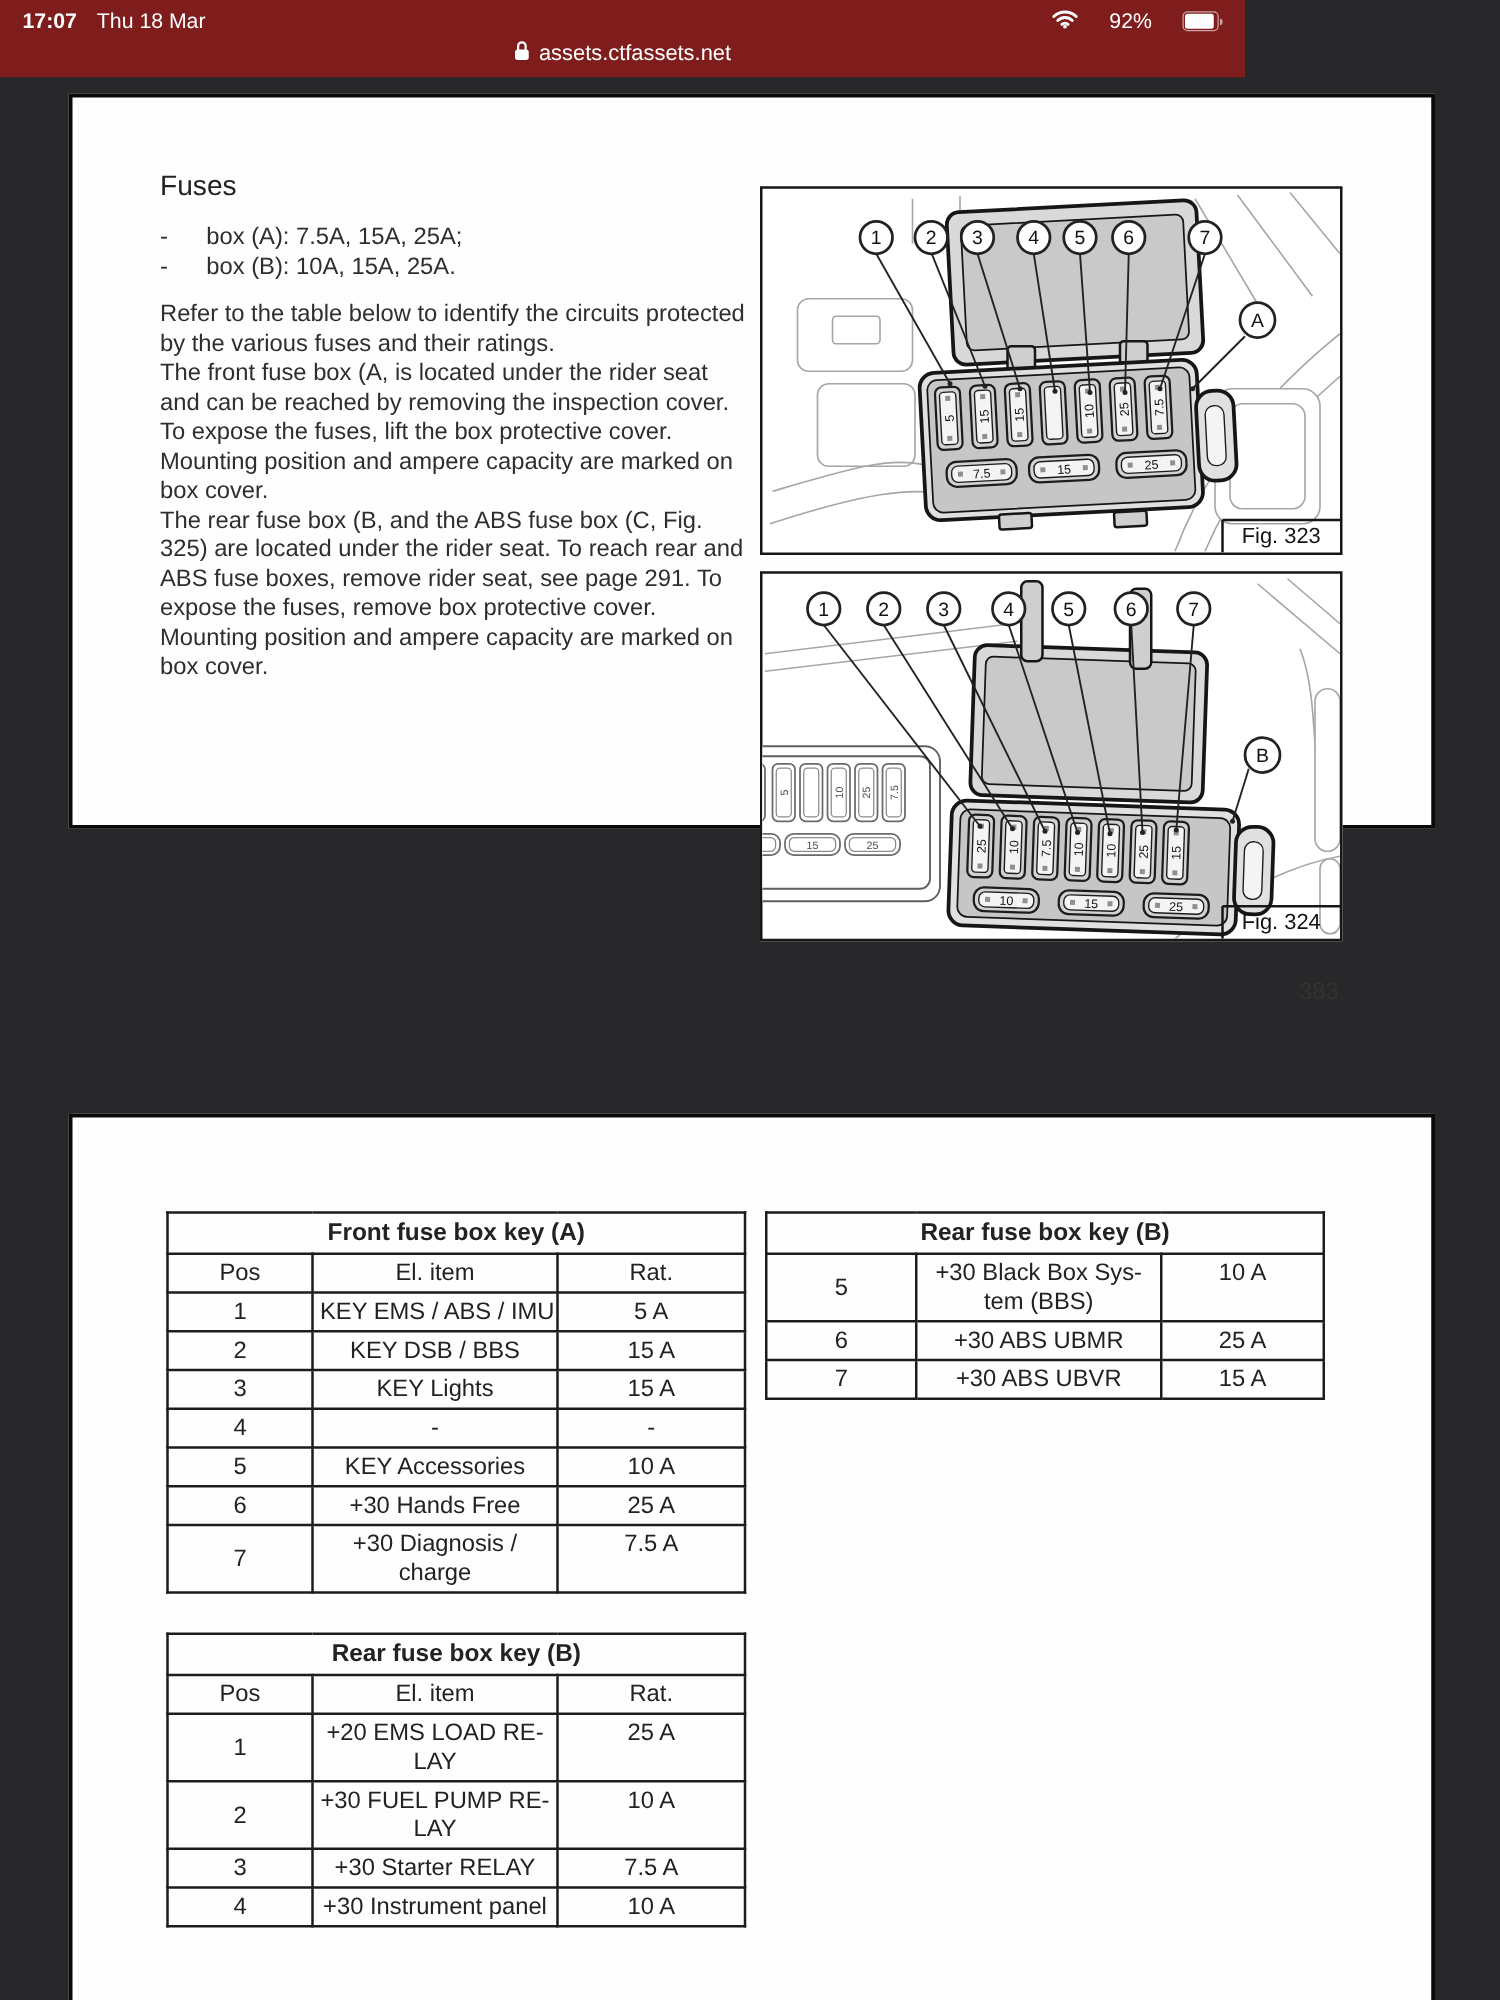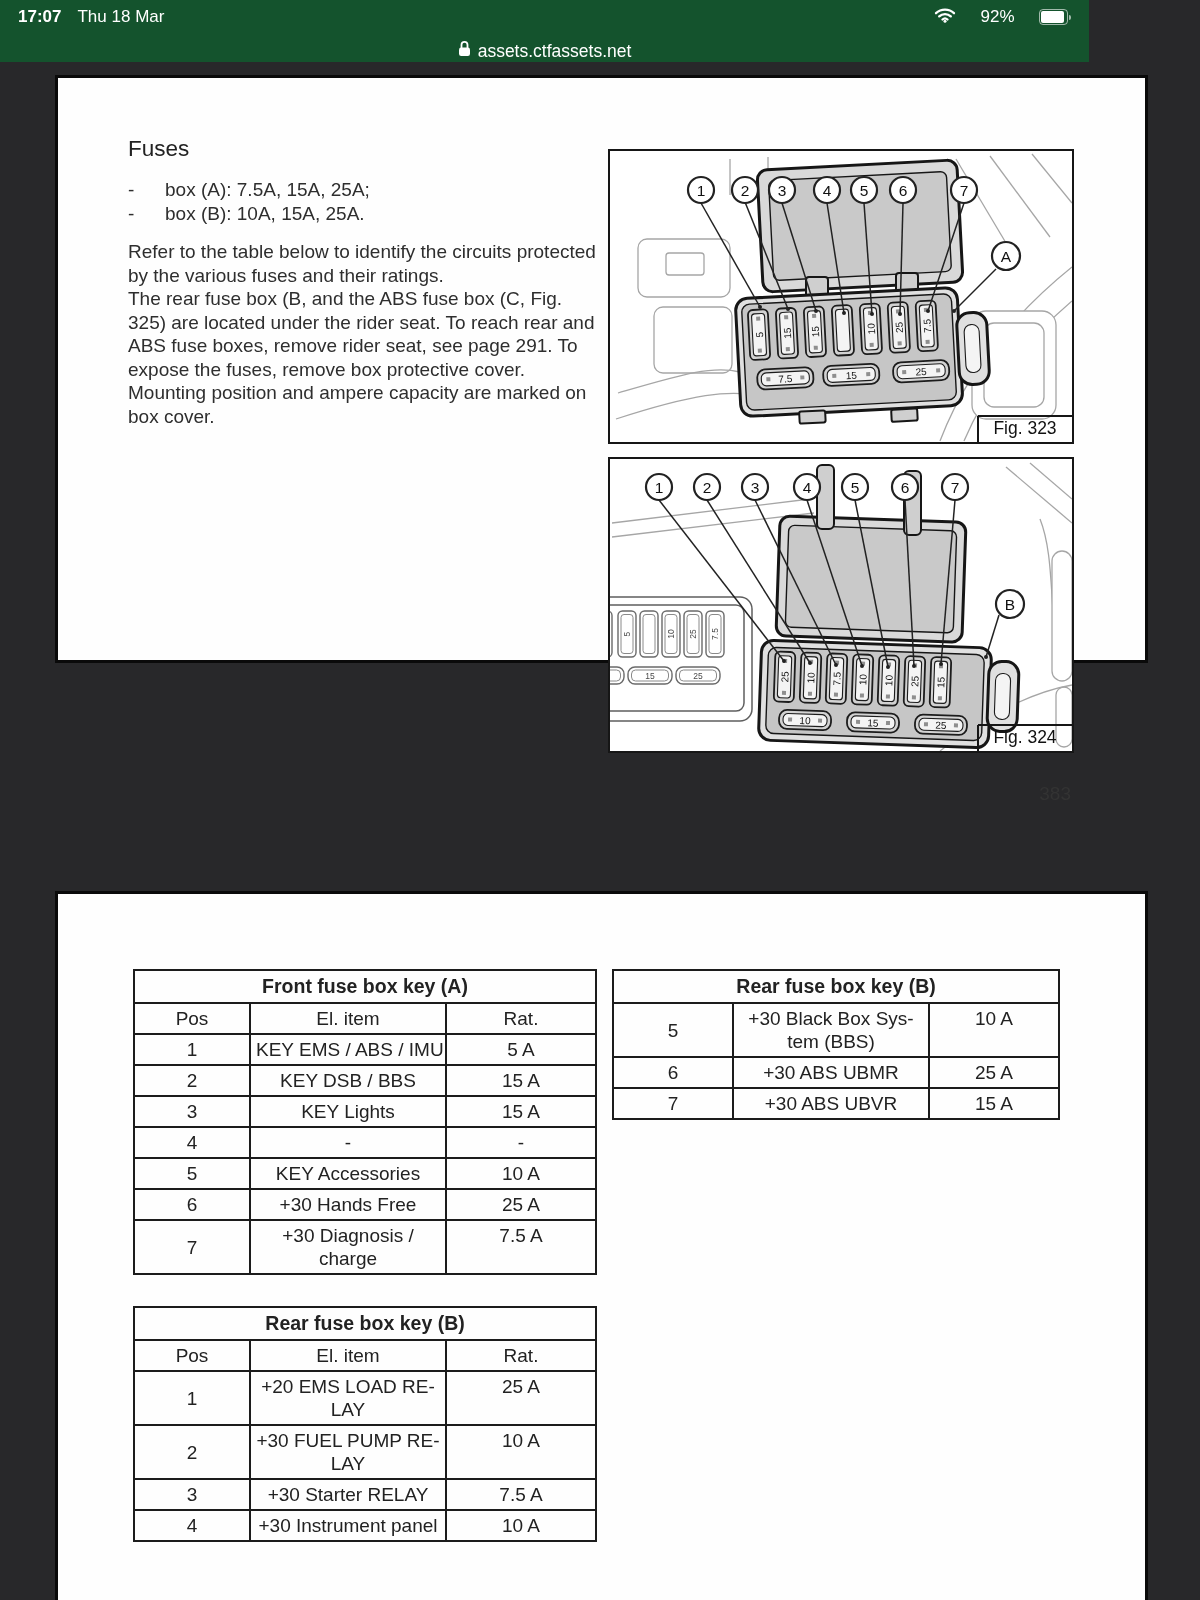--- a/index.html
+++ b/index.html
@@ -1,28 +1,28 @@
 <!DOCTYPE html>
 <html><head>
 <meta charset="utf-8">
 <style>
   html,body{margin:0;padding:0;}
   body{width:1200px;height:1600px;overflow:hidden;background:#28282a;font-family:"Liberation Sans",sans-serif;}
   
-  .header{position:relative;width:1089px;height:62px;background:#14532d;color:#fff;}
+  .header{position:relative;width:996px;height:62px;background:#7f1d1d;color:#fff;}
   .status-row{display:flex;justify-content:space-between;align-items:center;height:30px;padding:2px 18px 0 18px;}
   .status-left{display:flex;gap:16px;align-items:center;font-size:17px;}
   .status-time{font-weight:700;}
   .status-date{font-weight:400;}
   .status-right{display:flex;gap:24px;align-items:center;font-size:17px;}
   .batt{display:flex;align-items:center;}
   .batt-body{display:block;width:25px;height:12px;border:1px solid rgba(255,255,255,.6);border-radius:4px;padding:1px;box-sizing:content-box;}
   .batt-fill{display:block;height:100%;width:92%;background:#fff;border-radius:2px;}
   .batt-nub{display:block;width:2.5px;height:5px;background:rgba(255,255,255,.6);border-radius:0 2px 2px 0;margin-left:1px;}
-  .url-row{display:flex;justify-content:center;align-items:flex-end;height:30px;gap:7px;font-size:17.5px;color:#fff;}
+  .url-row{display:flex;justify-content:center;align-items:flex-start;height:30px;gap:7px;font-size:17.5px;color:#fff;}
   
   .canvas{position:relative;width:1200px;height:1538px;background:#28282a;}
   .page{position:absolute;background:#fefefe;border:3px solid #0a0a0a;box-sizing:border-box;}
   .page1{left:55px;top:13px;width:1093px;height:588px;}
   .page2{left:55px;top:829px;width:1093px;height:709px;border-bottom:none;}
   
   .doc-col{position:absolute;left:70px;top:58px;width:470px;color:#2e2e2e;}
   .doc-heading{font-size:22.5px;color:#222;margin:0 0 16px 0;font-weight:400;}
   .doc-p{font-size:19px;line-height:23.5px;margin:0;}
   .bullets{margin:8px 0 14px 0;}
@@ -111,20 +111,21 @@
         <div class="bullet-row">
           <span class="bullet-dash">-</span>
           <span>box (A): 7.5A, 15A, 25A;</span>
         </div>
         <div class="bullet-row">
           <span class="bullet-dash">-</span>
           <span>box (B): 10A, 15A, 25A.</span>
         </div>
       </div>
       <div class="doc-p">Refer to the table below to identify the circuits protected by the various fuses and their ratings.</div>
+      <div class="doc-p">The front fuse box (A, is located under the rider seat and can be reached by removing the inspection cover. To expose the fuses, lift the box protective cover. Mounting position and ampere capacity are marked on box cover.</div>
       <div class="doc-p">The rear fuse box (B, and the ABS fuse box (C, Fig. 325) are located under the rider seat. To reach rear and ABS fuse boxes, remove rider seat, see page 291. To expose the fuses, remove box protective cover. Mounting position and ampere capacity are marked on box cover.</div>
     </div>
 
     <div class="fig fig1">
       <svg width="462" height="291" viewBox="0 0 462 291">
 
         <g>
           <rect class="bgf" x="28" y="88" width="92" height="58" rx="9"></rect>
           <rect class="bgf" x="44" y="156" width="78" height="66" rx="9"></rect>
           <rect class="bgl" x="56" y="102" width="38" height="22" rx="3"></rect>

